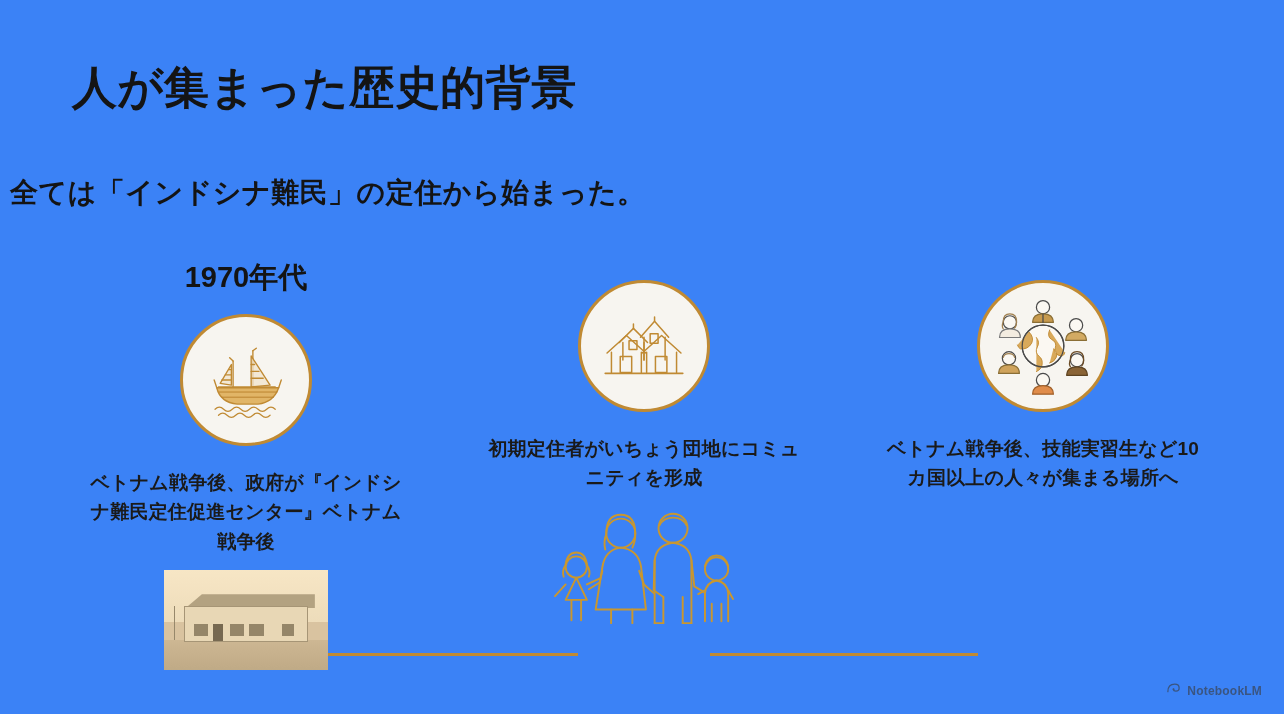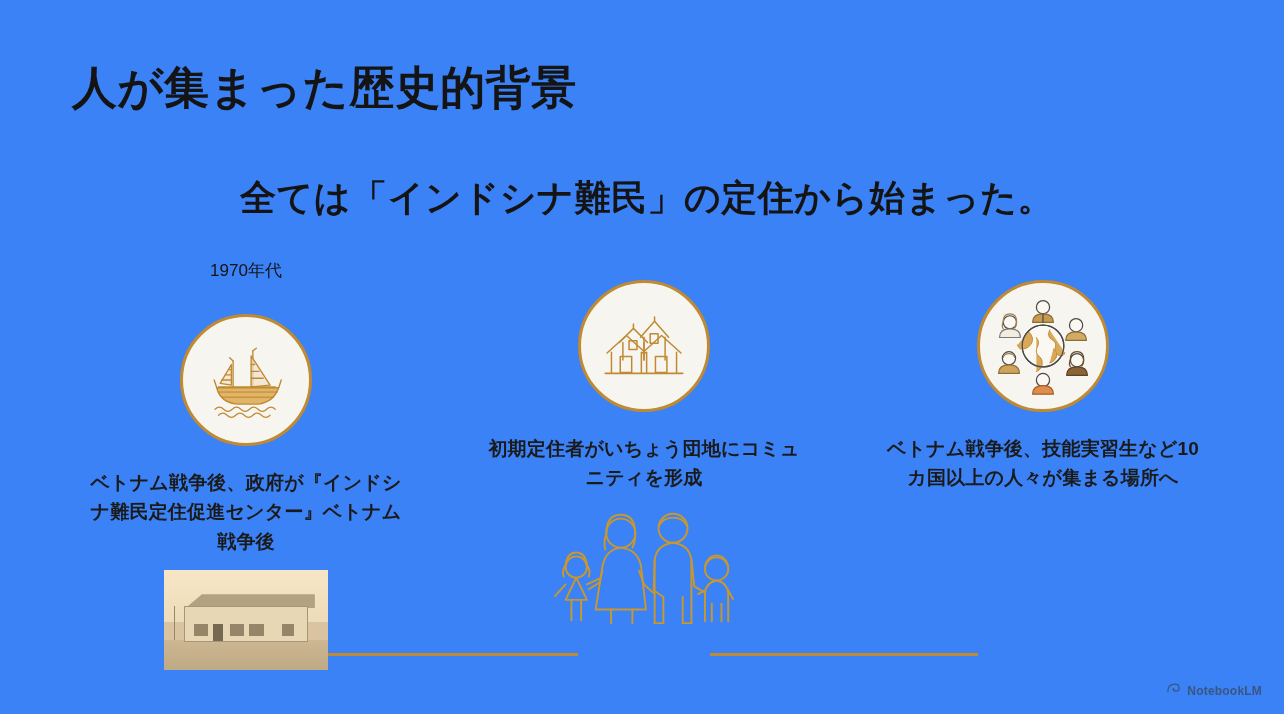--- a/index.html
+++ b/index.html
@@ -36,22 +36,22 @@
     letter-spacing:0.5px;
     color:#141414;
     white-space:nowrap;
   }
 
   #page-subtitle {
     position:absolute;
     left:0;
     right:0;
     top:176px;
-    text-align:center;
-    font-size:36px;
+    text-align:left;
+    font-size:28px;
     line-height:1.2;
     font-weight:bold;
     letter-spacing:0.5px;
     color:#141414;
     white-space:nowrap;
     padding-left:10px;
   }
 
   
   #timeline {
@@ -75,22 +75,22 @@
     position:absolute;
     top:0;
     width:330px;
     text-align:center;
   }
   #step-0 { left:81px;  }
   #step-1 { left:479px; }
   #step-2 { left:878px; }
 
   .tl-label {
-    font-size:17px;
-    font-weight:normal;
+    font-size:29px;
+    font-weight:bold;
     line-height:1.1;
     color:#141414;
     height:34px;
   }
 
   .tl-circle-wrap {
     margin-top:16px;
     height:136px;
     display:flex;
     align-items:center;

